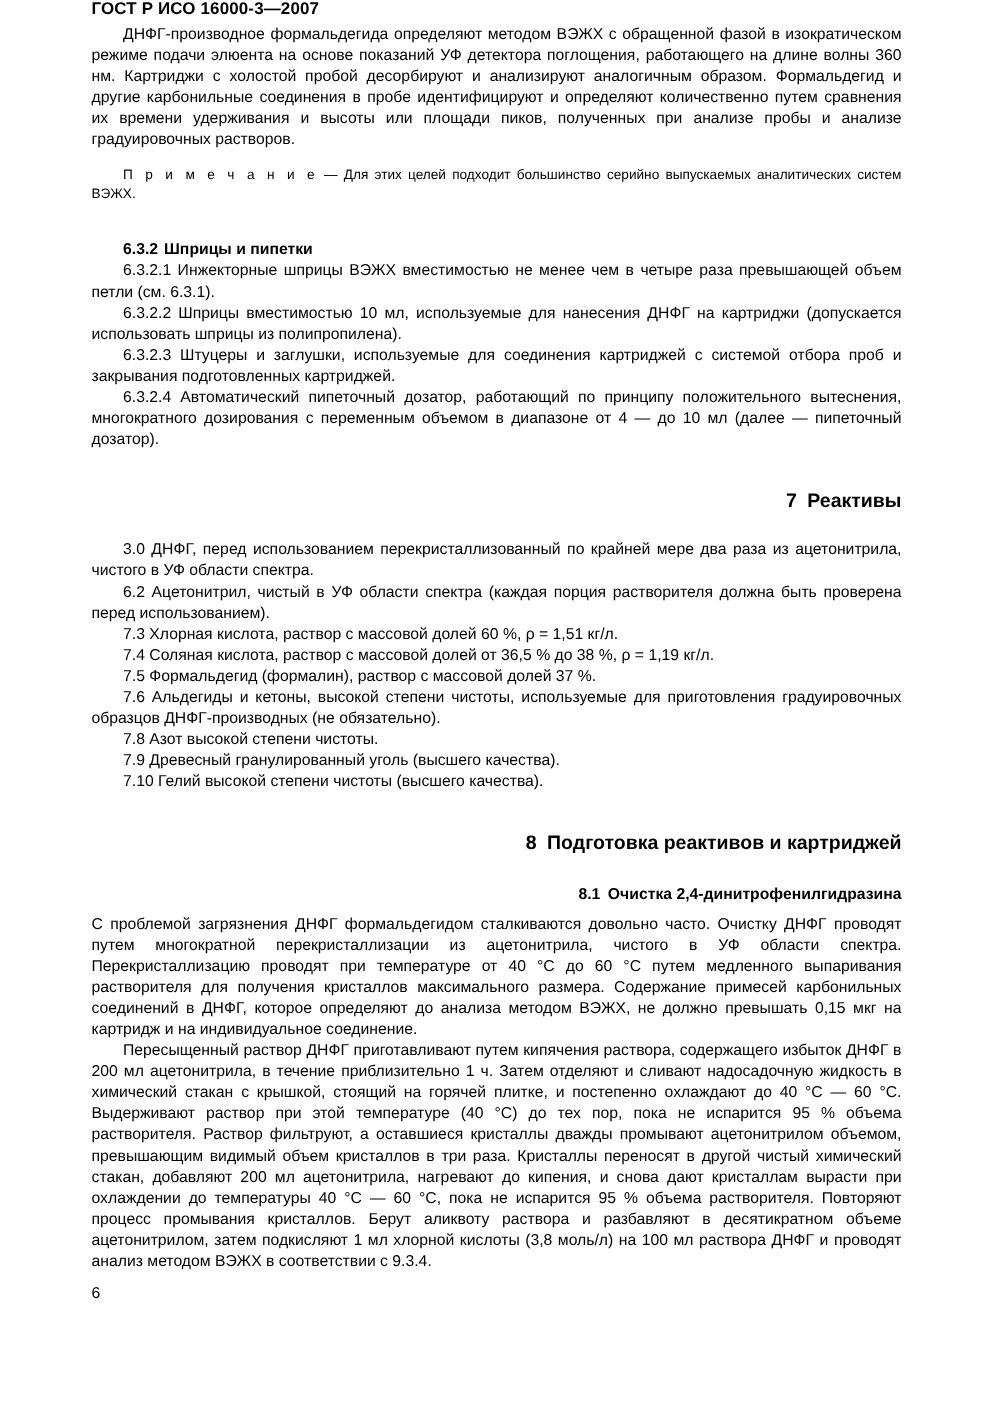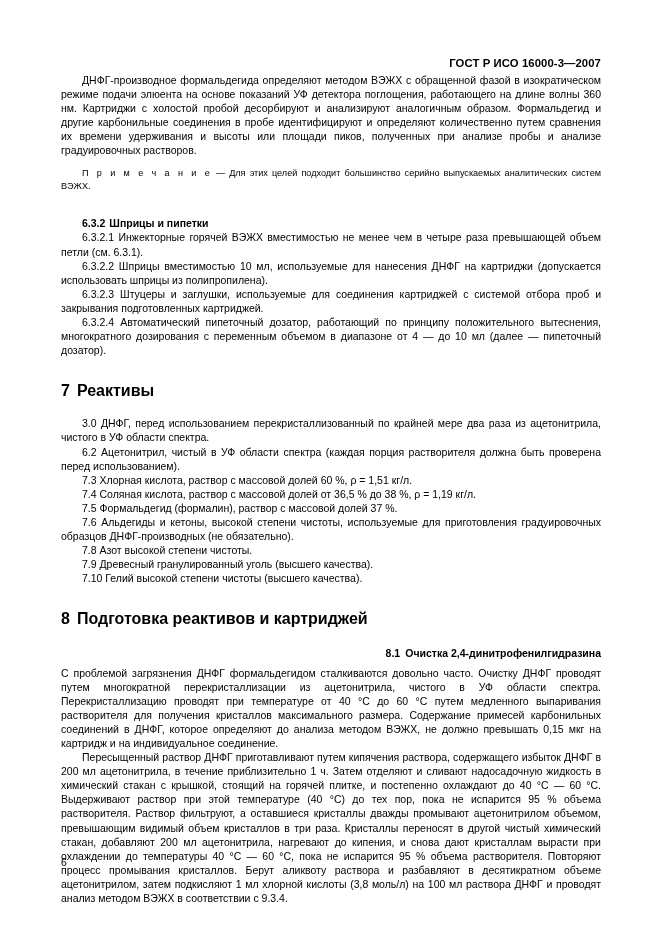--- a/index.html
+++ b/index.html
@@ -25,24 +25,22 @@
     left: 61px;
     top: 0;
     width: 540px;
   }
 
   
   .doc-header {
     font-size: 11.3px;
     font-weight: bold;
     letter-spacing: 0.1px;
-    padding-top: 57px;
     margin-bottom: 4px;
     white-space: nowrap;
-    text-align: right;
   }
 
   
   p {
     margin: 0;
     font-size: 10.5px;
     line-height: 14.1px;
     text-align: justify;
     text-justify: inter-word;
     -webkit-hyphens: none;
@@ -73,26 +71,26 @@
     font-weight: bold;
     line-height: 14.1px;
     text-indent: 21px;
     margin-top: 23px;
     text-align: left;
   }
   .h-sub .num {
     margin-right: 4px;
   }
   .h-main {
-    font-size: 16px;
+    font-size: 13px;
     font-weight: bold;
     line-height: 16px;
     margin-top: 26px;
     margin-bottom: 0;
-    text-align: left;
+    text-align: right;
     text-indent: 0;
   }
   .h-main .num {
     margin-right: 7px;
   }
   .h-sub2 {
     font-size: 10.5px;
     font-weight: bold;
     line-height: 14.1px;
     margin-top: 19px;
@@ -136,21 +134,21 @@
   <div class="content">
 
     <div class="doc-header">ГОСТ Р ИСО 16000-3—2007</div>
 
     <p class="indent">ДНФГ-производное формальдегида определяют методом ВЭЖХ с обращенной фазой в изократическом режиме подачи элюента на основе показаний УФ детектора поглощения, работающего на длине волны 360 нм. Картриджи с холостой пробой десорбируют и анализируют аналогичным образом. Формальдегид и другие карбонильные соединения в пробе идентифицируют и определяют количественно путем сравнения их времени удерживания и высоты или площади пиков, полученных при анализе пробы и анализе градуировочных растворов.</p>
 
     <p class="note"><span class="note-label">П р и м е ч а н и е</span><span> — Для этих целей подходит большинство серийно выпускаемых аналитических систем ВЭЖХ.</span></p>
 
     <p class="h-sub"><span class="num">6.3.2</span><span>Шприцы и пипетки</span></p>
 
-    <p class="item">6.3.2.1  Инжекторные горячей ВЭЖХ вместимостью не менее чем в четыре раза превышающей объем петли (см. 6.3.1).</p>
+    <p class="item">6.3.2.1  Инжекторные шприцы ВЭЖХ вместимостью не менее чем в четыре раза превышающей объем петли (см. 6.3.1).</p>
     <p class="item">6.3.2.2  Шприцы вместимостью 10 мл, используемые для нанесения ДНФГ на картриджи (допускается использовать шприцы из полипропилена).</p>
     <p class="item">6.3.2.3  Штуцеры и заглушки, используемые для соединения картриджей с системой отбора проб и закрывания подготовленных картриджей.</p>
     <p class="item">6.3.2.4  Автоматический пипеточный дозатор, работающий по принципу положительного вытеснения, многократного дозирования с переменным объемом в диапазоне от 4 — до 10 мл (далее — пипеточный дозатор).</p>
 
     <p class="h-main"><span class="num">7</span><span>Реактивы</span></p>
 
     <p class="item after-head">3.0  ДНФГ, перед использованием перекристаллизованный по крайней мере два раза из ацетонитрила, чистого в УФ области спектра.</p>
     <p class="item">6.2  Ацетонитрил, чистый в УФ области спектра (каждая порция растворителя должна быть проверена перед использованием).</p>
     <p class="item-short">7.3  Хлорная кислота, раствор с массовой долей 60 %, ρ = 1,51 кг/л.</p>
     <p class="item-short">7.4  Соляная кислота, раствор с массовой долей от 36,5 % до 38 %, ρ = 1,19 кг/л.</p>

